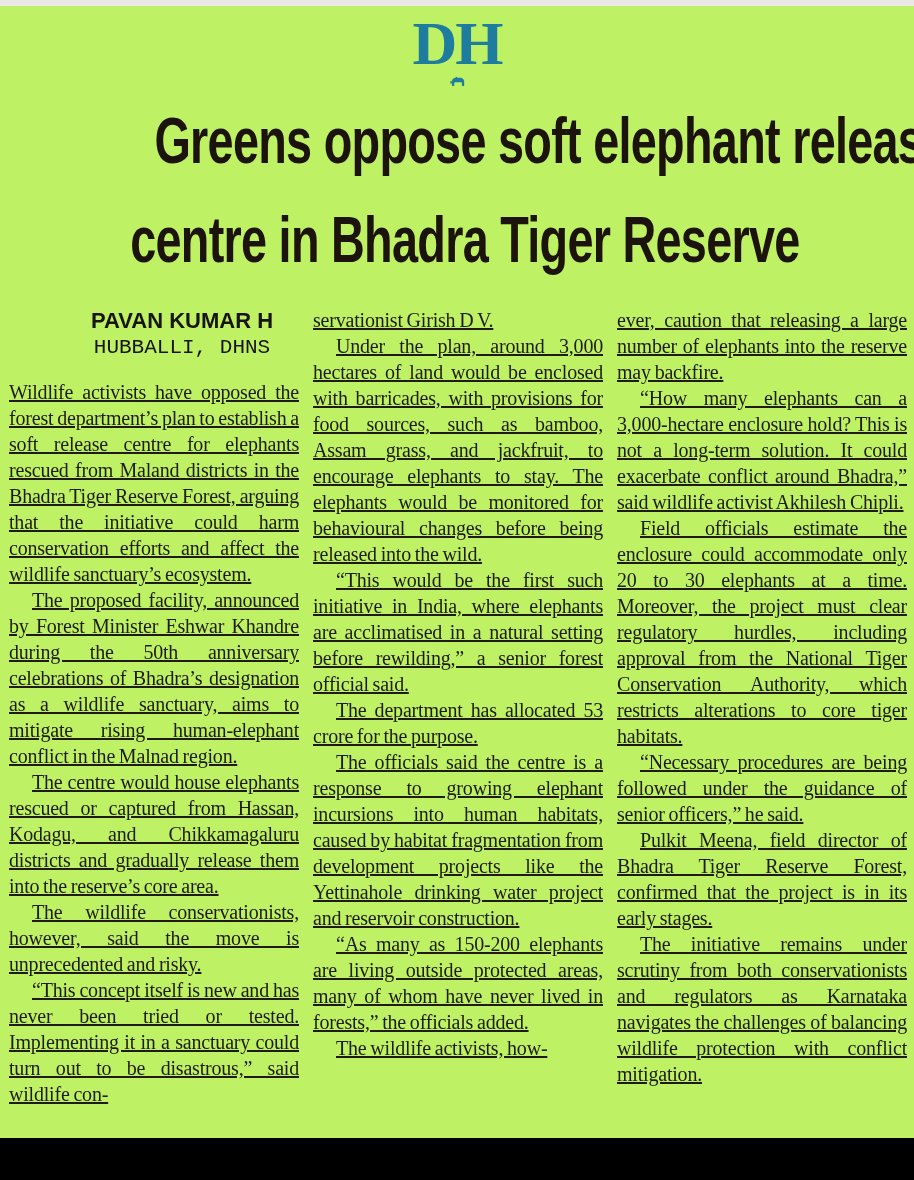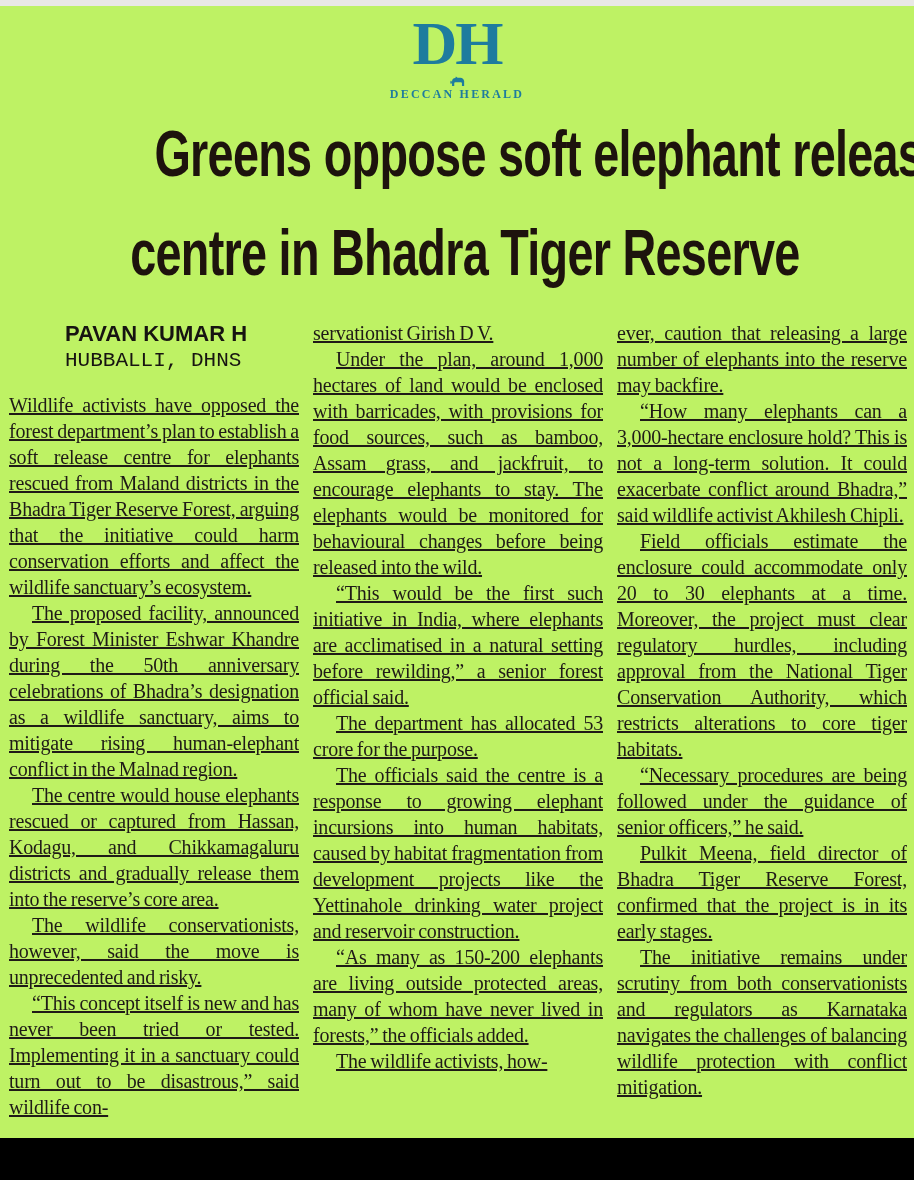--- a/index.html
+++ b/index.html
@@ -64,20 +64,21 @@
     transform: scaleX(0.72);
     transform-origin: center;
   }
 
   
   .byline {
     padding-left: 56px;
     margin-bottom: 18px;
     font-family: "Liberation Sans", sans-serif;
     color: #171411;
+    text-align: center;
   }
   .byline-author { font-weight: 700; font-size: 22px; line-height: 27px; }
   .byline-location { font-weight: 400; font-size: 21px; line-height: 27px; font-family: Liberation Mono, monospace; }
 
   
   .columns {
     display: flex;
     gap: 14px;
     padding: 0 9px;
     margin-top: 12px;
@@ -114,21 +115,20 @@
 <body>
 
 <div class="page">
 
   <div class="masthead">
     <span class="masthead-initials">DH</span>
     <svg class="masthead-elephant" viewBox="0 0 32 20" xmlns="http://www.w3.org/2000/svg">
       <path fill="#1e7c9e" d="M7 18 L7 10 Q7 4 13 3.5 L14 1 L17 3 L22 3 Q28 3.5 29 9 L29 18 L25 18 L25 13 Q25 11.5 23 11.5 L13 11.5 Q11 11.5 11 13 L11 18 Z"></path>
       <path fill="#1e7c9e" d="M5 8 Q3 10 4 13 Q4.5 14.5 6 14 L7 11 Z"></path>
     </svg>
-    <div class="masthead-name">DECCAN HERALD</div>
   </div>
 
   <h1 class="headline">
     <span class="headline-line"><span>Greens oppose soft elephant release</span></span>
     <span class="headline-line"><span>centre in Bhadra Tiger Reserve</span></span>
   </h1>
 
   <div class="columns">
     <div class="col">
       <div class="byline">
@@ -139,21 +139,21 @@
           <p class="para">Wildlife activists have opposed the forest department’s plan to establish a soft release centre for elephants rescued from Maland districts in the Bhadra Tiger Reserve Forest, arguing that the initiative could harm conservation efforts and affect the wildlife sanctuary’s ecosystem.</p>
           <p class="para indent">The proposed facility, announced by Forest Minister Eshwar Khandre during the 50th anniversary celebrations of Bhadra’s designation as a wildlife sanctuary, aims to mitigate rising human-elephant conflict in the Malnad region.</p>
           <p class="para indent">The centre would house elephants rescued or captured from Hassan, Kodagu, and Chikkamagaluru districts and gradually release them into the reserve’s core area.</p>
           <p class="para indent">The wildlife conservationists, however, said the move is unprecedented and risky.</p>
           <p class="para indent">“This concept itself is new and has never been tried or tested. Implementing it in a sanctuary could turn out to be disastrous,” said wildlife con-</p>
         </div>
     </div>
     <div class="col">
       <div class="col-paras">
           <p class="para">servationist Girish D V.</p>
-          <p class="para indent">Under the plan, around 1,000 hectares of land would be enclosed with barricades, with provisions for food sources, such as bamboo, Assam grass, and jackfruit, to encourage elephants to stay. The elephants would be monitored for behavioural changes before being released into the wild.</p>
+          <p class="para indent">Under the plan, around 3,000 hectares of land would be enclosed with barricades, with provisions for food sources, such as bamboo, Assam grass, and jackfruit, to encourage elephants to stay. The elephants would be monitored for behavioural changes before being released into the wild.</p>
           <p class="para indent">“This would be the first such initiative in India, where elephants are acclimatised in a natural setting before rewilding,” a senior forest official said.</p>
           <p class="para indent">The department has allocated 53 crore for the purpose.</p>
           <p class="para indent">The officials said the centre is a response to growing elephant incursions into human habitats, caused by habitat fragmentation from development projects like the Yettinahole drinking water project and reservoir construction.</p>
           <p class="para indent">“As many as 150-200 elephants are living outside protected areas, many of whom have never lived in forests,” the officials added.</p>
           <p class="para indent">The wildlife activists, how-</p>
         </div>
     </div>
     <div class="col">
       <div class="col-paras">
           <p class="para">ever, caution that releasing a large number of elephants into the reserve may backfire.</p>

